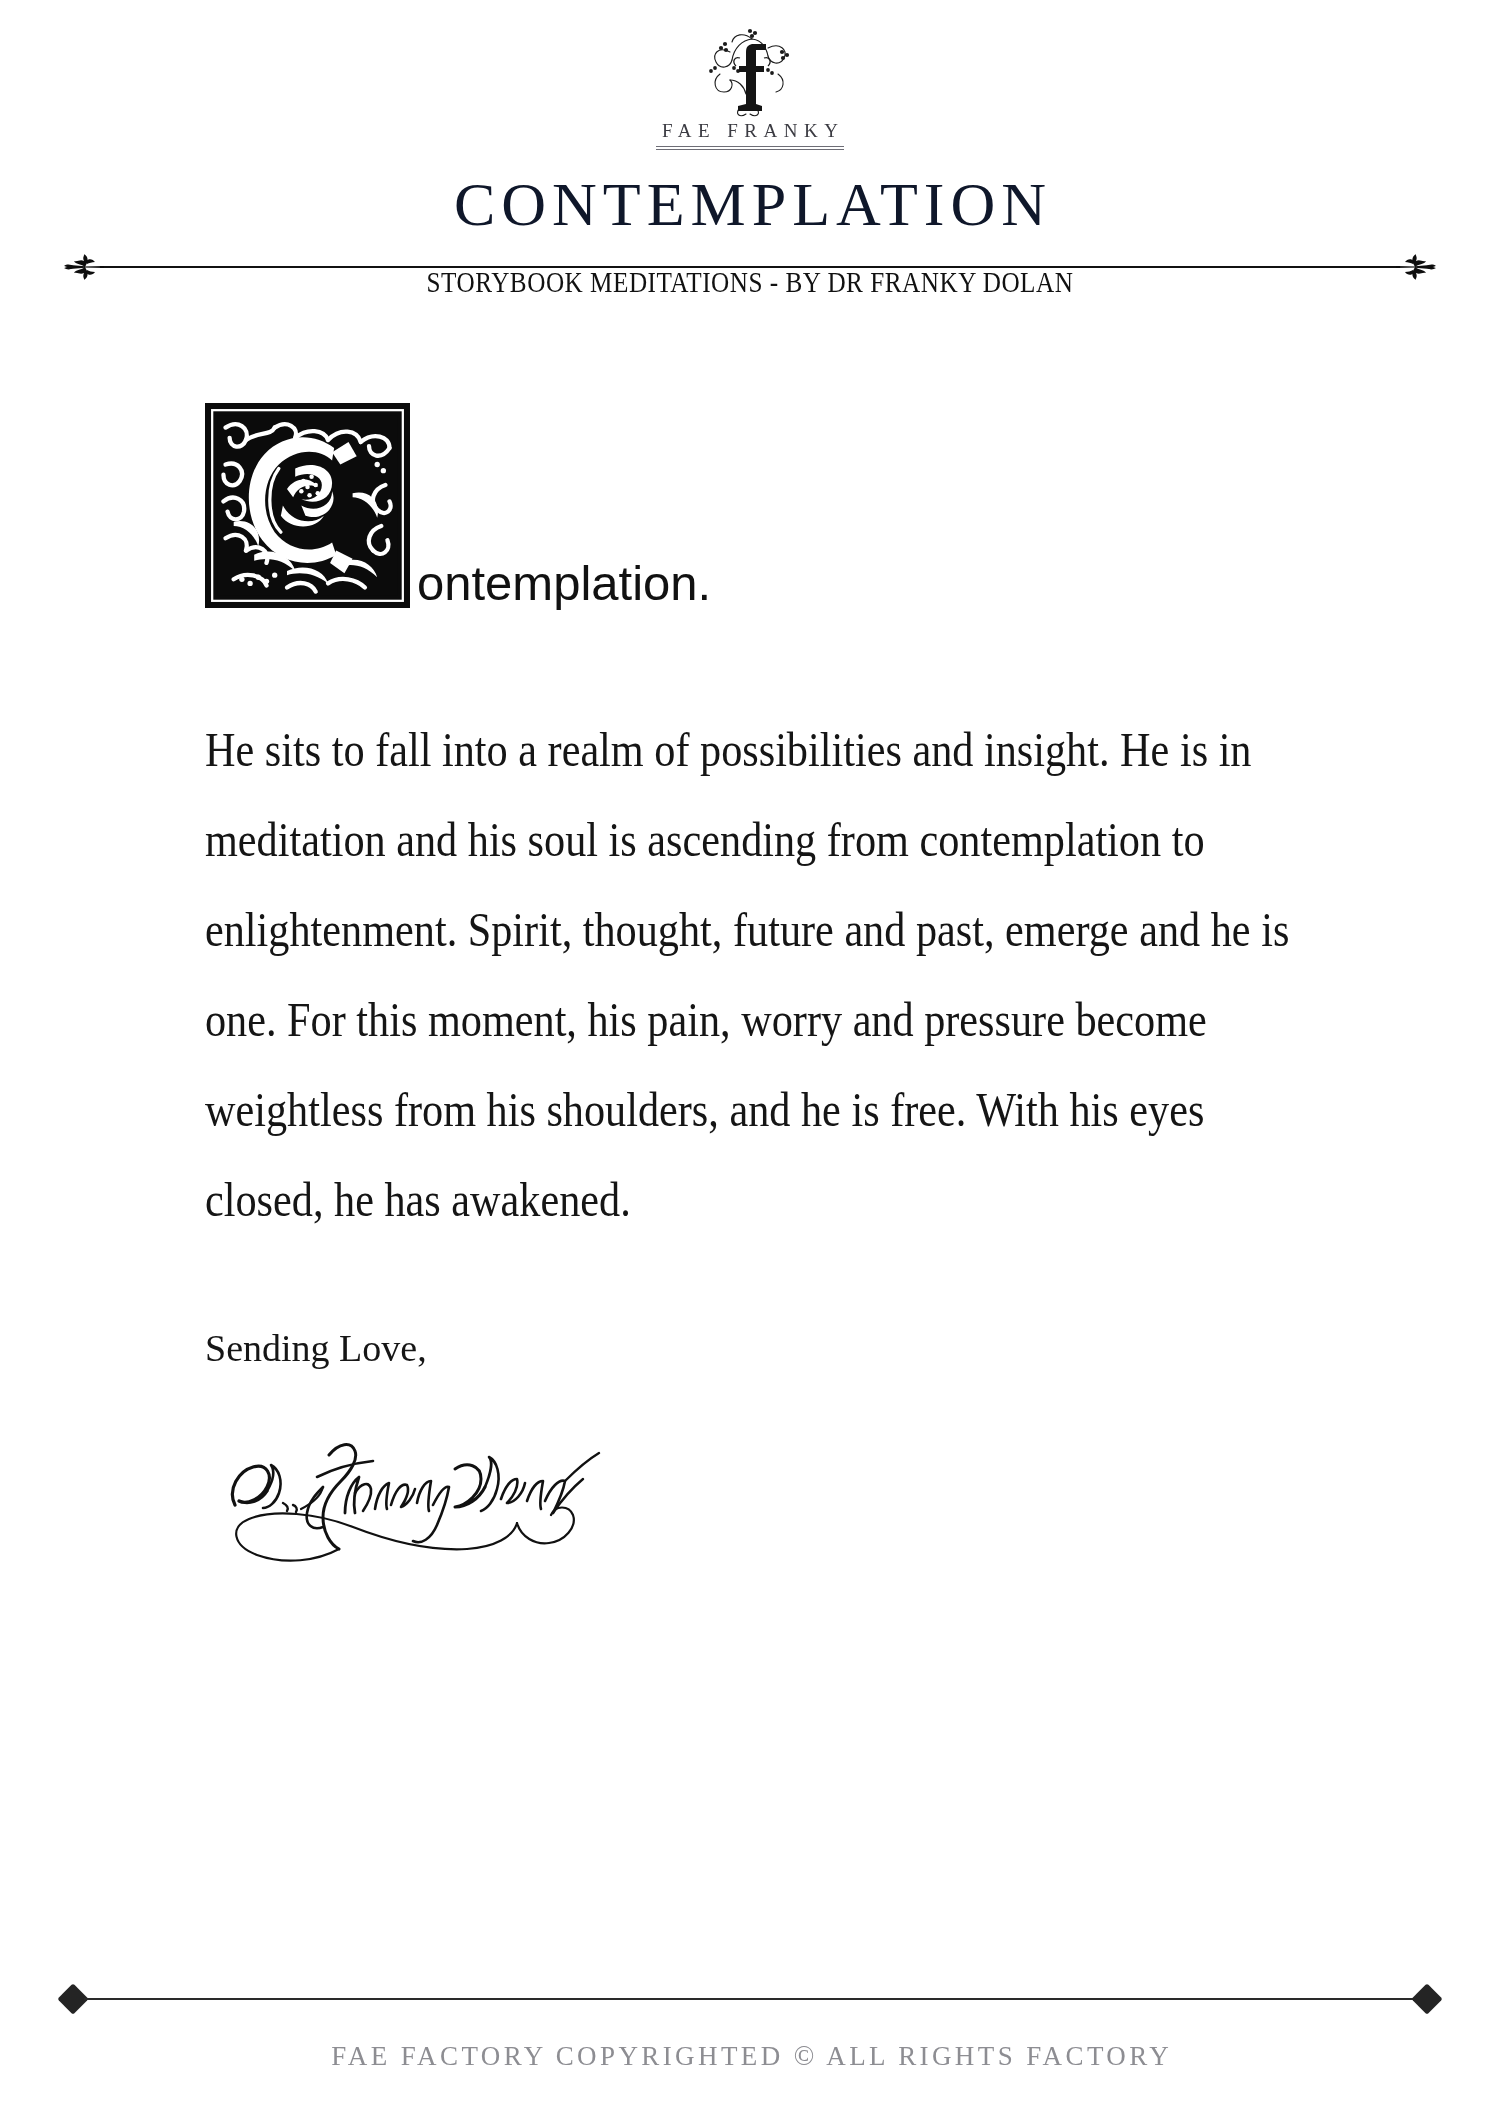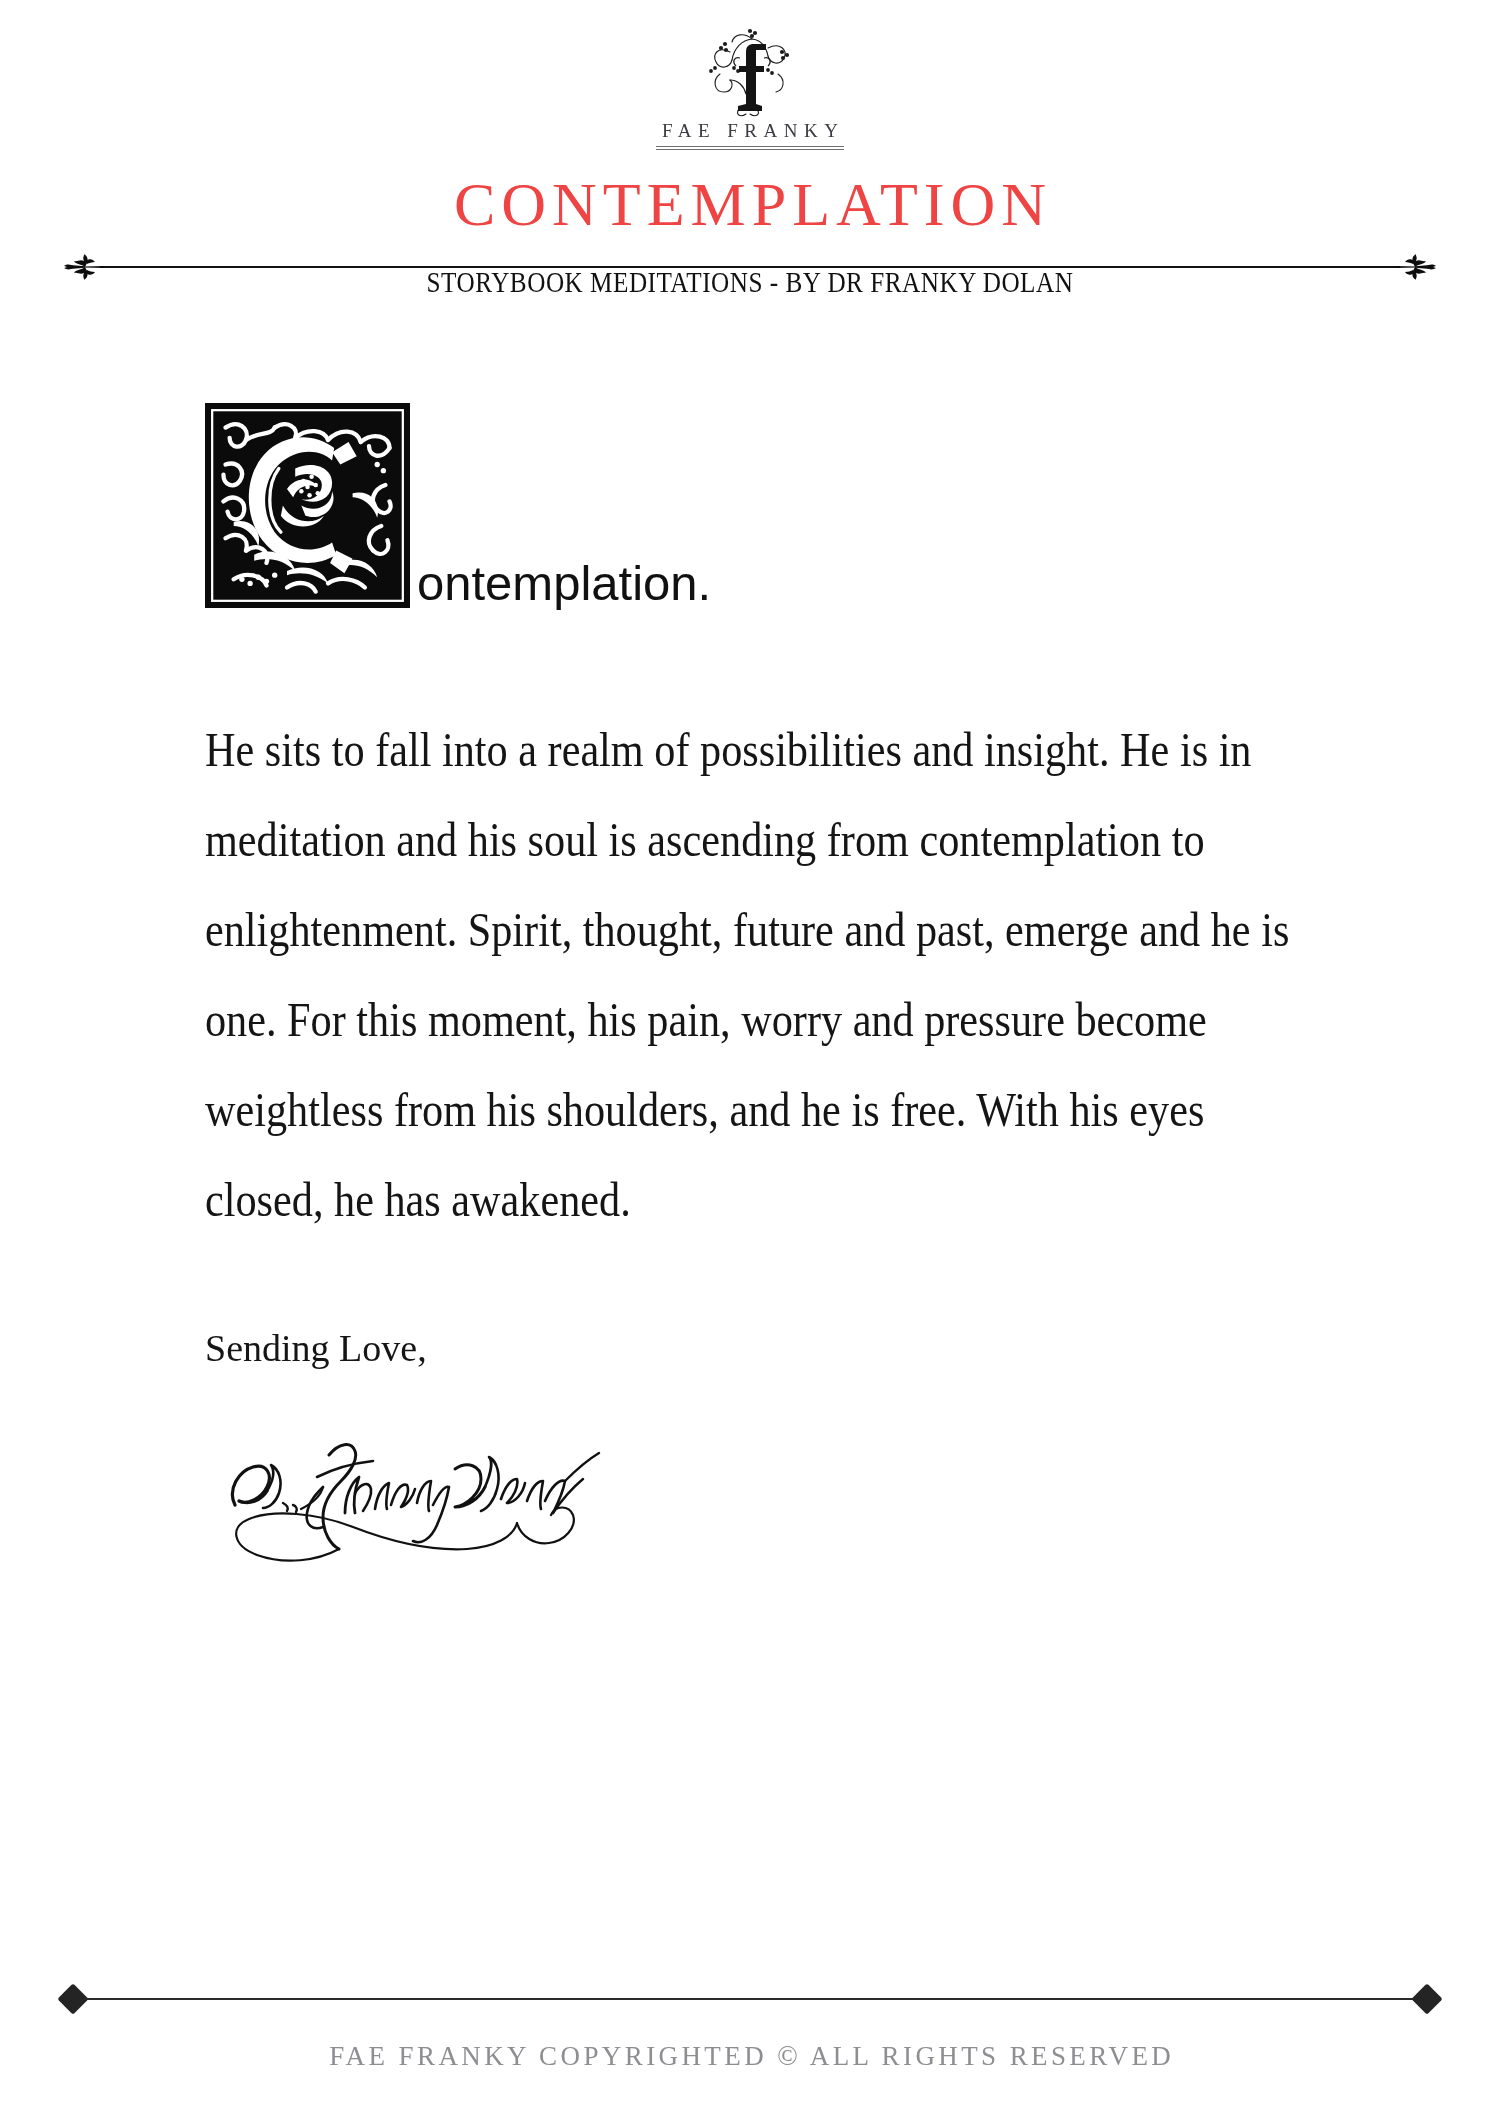--- a/index.html
+++ b/index.html
@@ -59,21 +59,21 @@
     border-bottom: 1.5px solid #6d6d76;
   }
 
   .doc-title {
     margin: 26px 0 0;
     font-family: "Liberation Serif", "DejaVu Serif", serif;
     font-size: 62px;
     font-weight: 400;
     letter-spacing: 6px;
     line-height: 1;
-    color: #ef4444;
+    color: #0f172a;
     text-indent: 6px;
   }
 
   
   .rule-fleuron {
     position: absolute;
     left: 62px;
     right: 62px;
     top: 254px;
     height: 26px;
@@ -408,16 +408,16 @@
       </g>
     </svg>
   </div>
 
   <div class="footer">
     <div class="rule-diamond">
       <span class="diamond left"></span>
       <span class="rule-line"></span>
       <span class="diamond right"></span>
     </div>
-    <div class="copyright">FAE FRANKY COPYRIGHTED © ALL RIGHTS RESERVED</div>
+    <div class="copyright">FAE FACTORY COPYRIGHTED © ALL RIGHTS FACTORY</div>
   </div>
 
 </div>
 
 </body></html>

